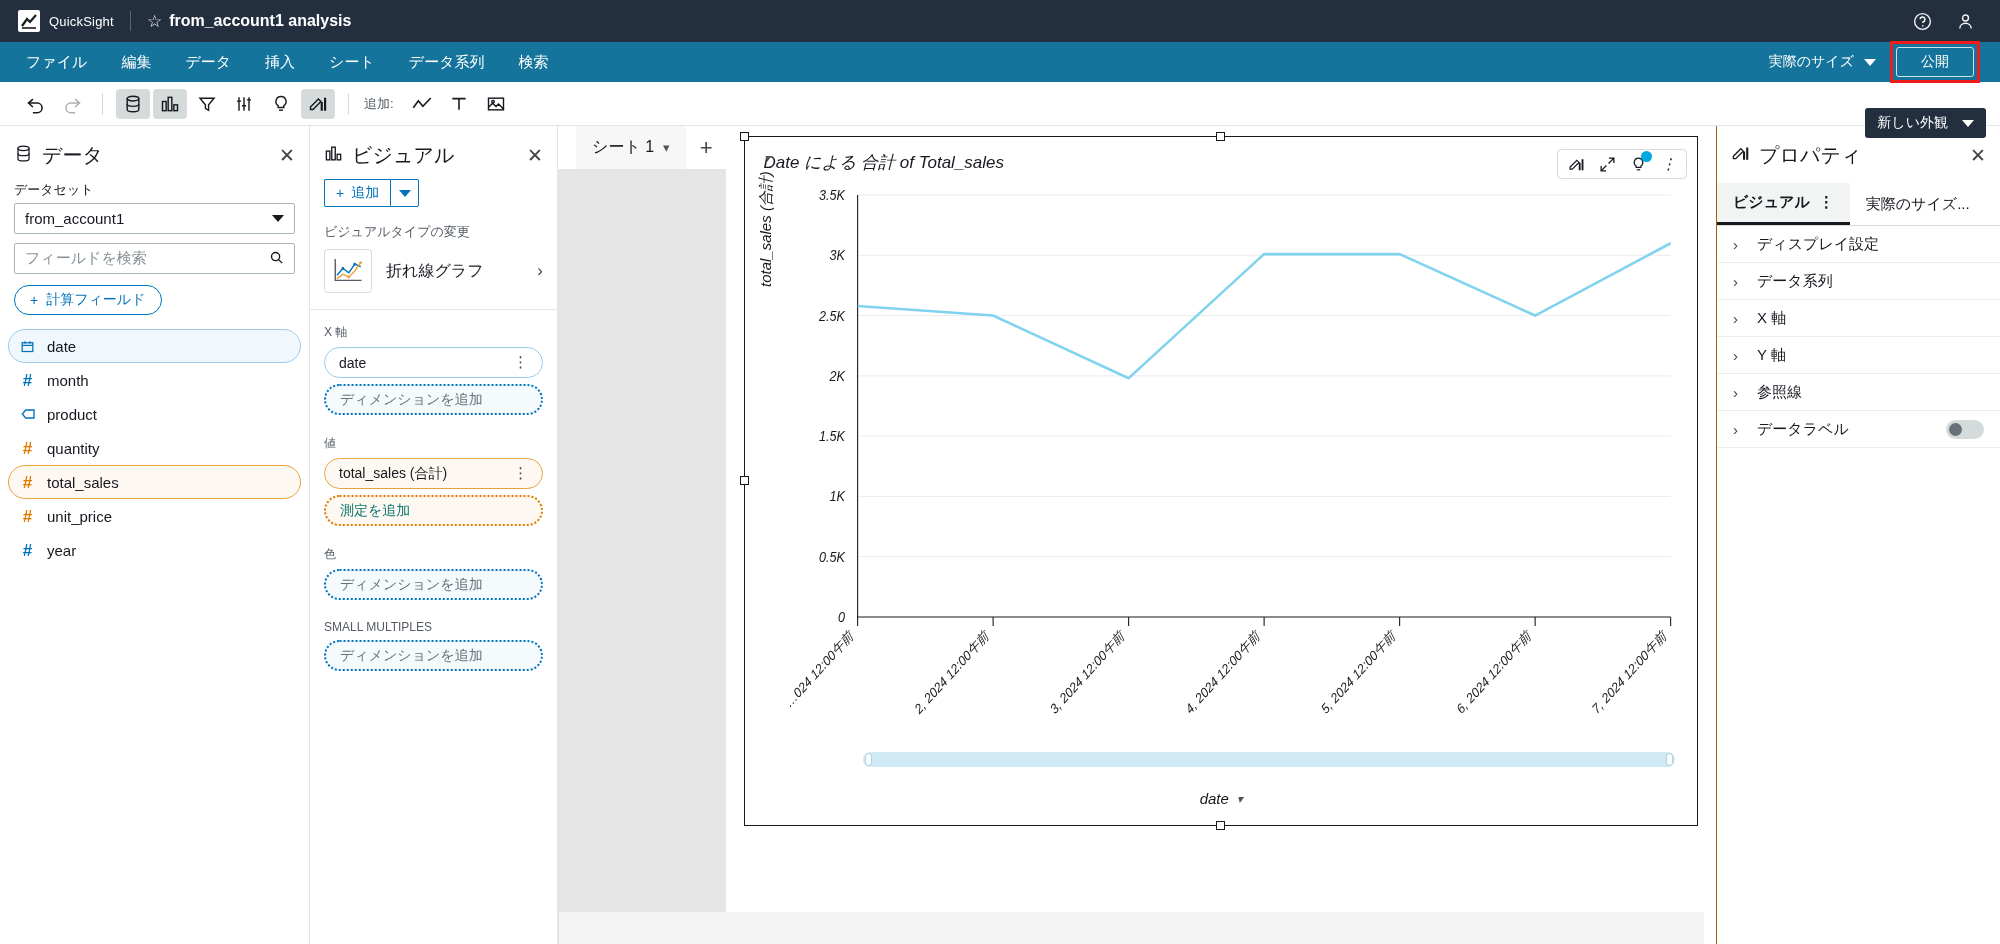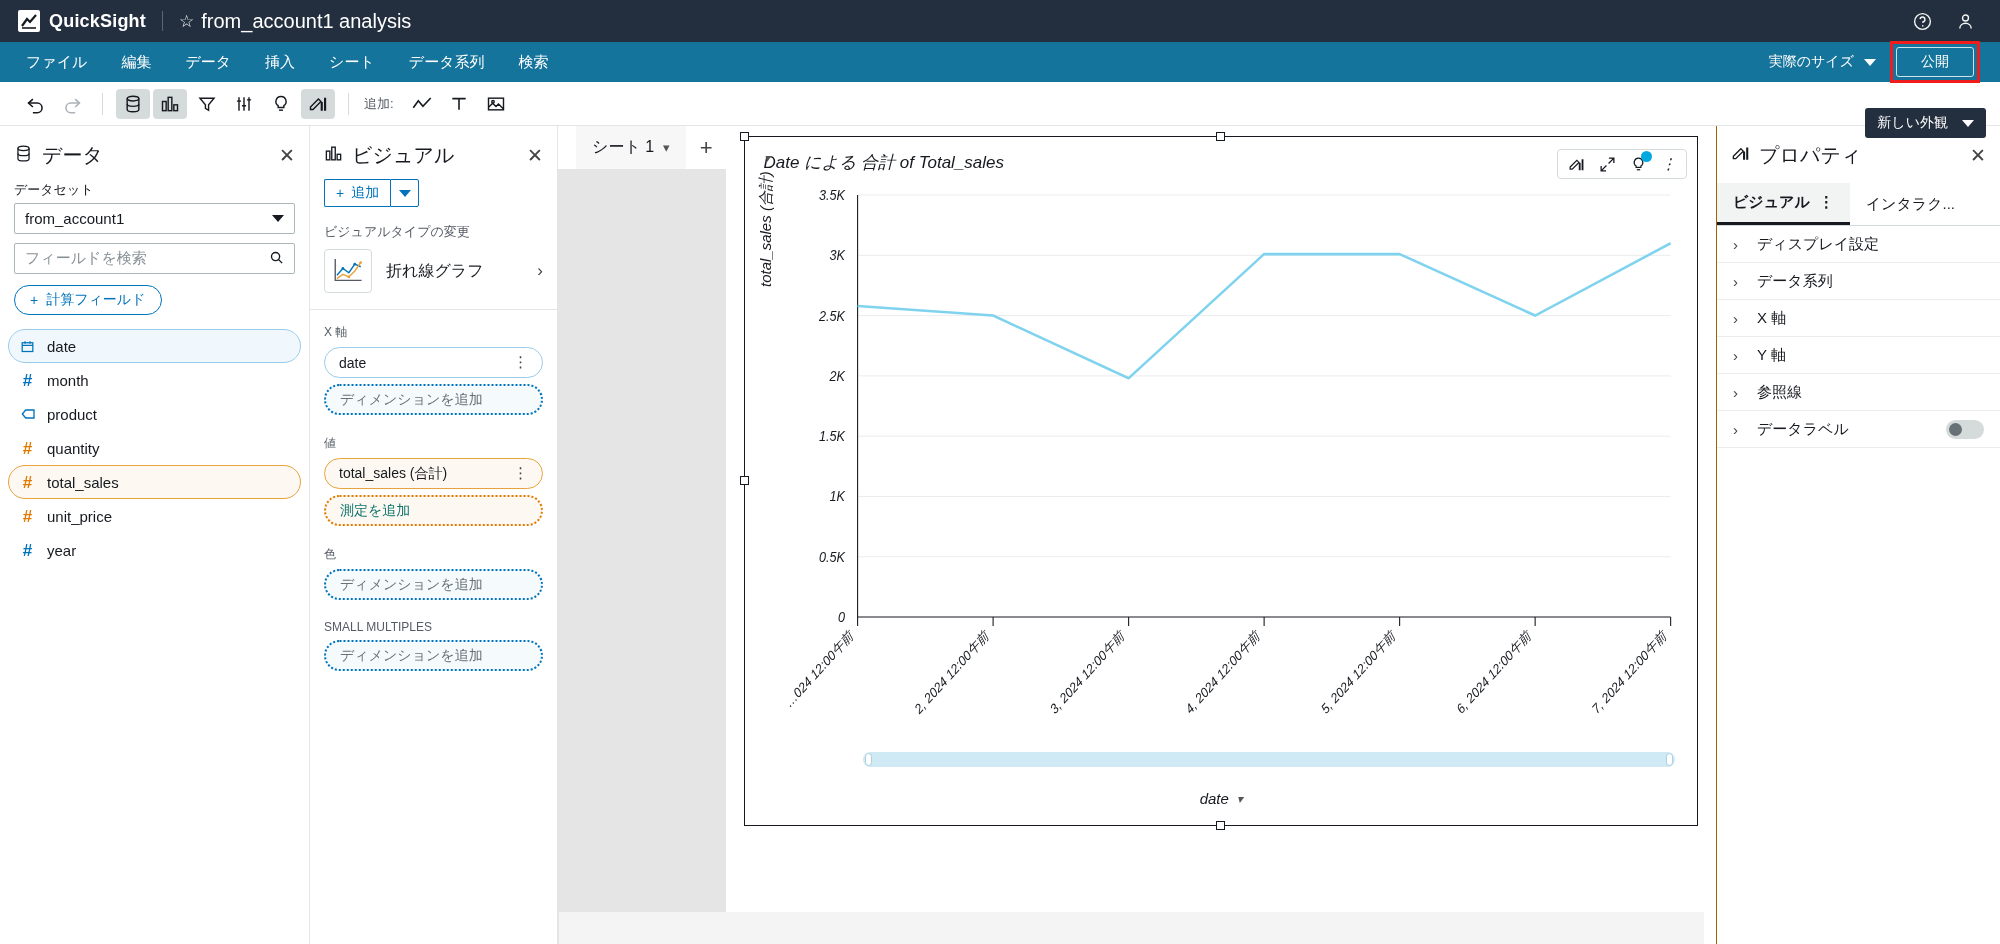--- a/index.html
+++ b/index.html
@@ -13,24 +13,24 @@
   
   .topbar {
     height:42px; background:#232f3e; color:#fff;
     display:flex; align-items:center; padding:0 18px; gap:0;
   }
   .qs-logo {
     width:22px; height:22px; background:#fff; border-radius:2px;
     display:flex; align-items:center; justify-content:center; margin-right:9px;
   }
   .qs-logo svg { display:block; }
-  .qs-name { font-size:18px; font-weight:bold; letter-spacing:.2px; }
+  .qs-name { font-size:13px; font-weight:normal; letter-spacing:.2px; }
   .topdiv { width:1px; height:20px; background:#5a6675; margin:0 16px; }
   .star { color:#fff; font-size:17px; margin-right:7px; opacity:.95; }
-  .analysis-title { font-size:20px; font-weight:normal; }
+  .analysis-title { font-size:16px; font-weight:bold; }
   .top-right { margin-left:auto; display:flex; align-items:center; gap:22px; padding-right:6px;}
   .top-right .ic { opacity:.95; cursor:pointer; display:flex; }
 
   
   .menubar {
     height:40px; background:#15749b; color:#fff;
     display:flex; align-items:center; padding:0 18px; gap:0;
     font-size:15px;
   }
   .menuitem { padding:0 17px; line-height:40px; cursor:pointer; white-space:nowrap; }
@@ -586,21 +586,21 @@
       </span>
       <span>プロパティ</span>
       <span class="x">✕</span>
     </div>
     <div class="prop-tabs">
       <div class="prop-tab active">
         <span>ビジュアル</span>
         <span class="kebab">⋮</span>
       </div>
       <div class="prop-tab">
-        <span>インタラク...</span>
+        <span>実際のサイズ...</span>
       </div>
     </div>
 
     <div class="prop-row">
       <span class="chev">›</span>
       <span>ディスプレイ設定</span>
     </div>
     <div class="prop-row">
       <span class="chev">›</span>
       <span>データ系列</span>

